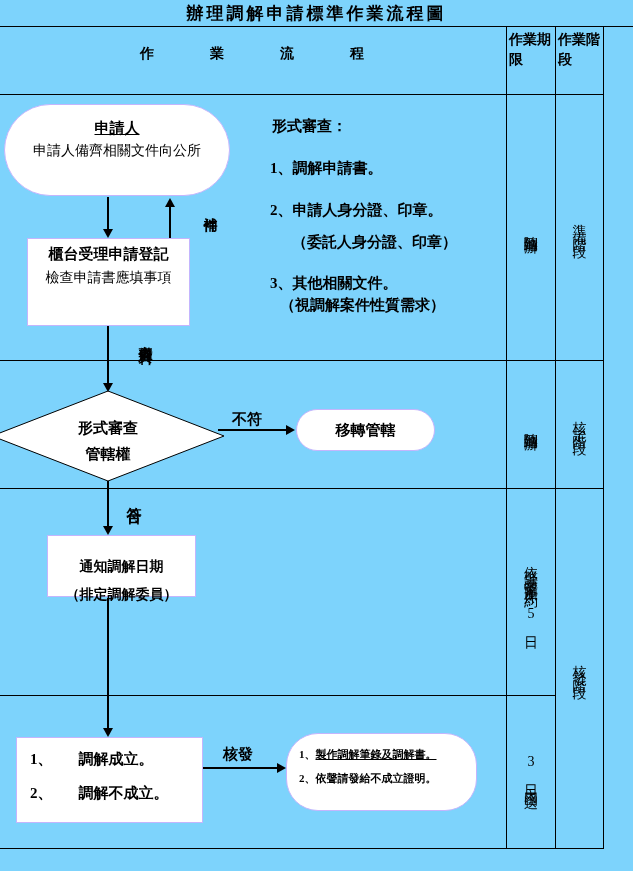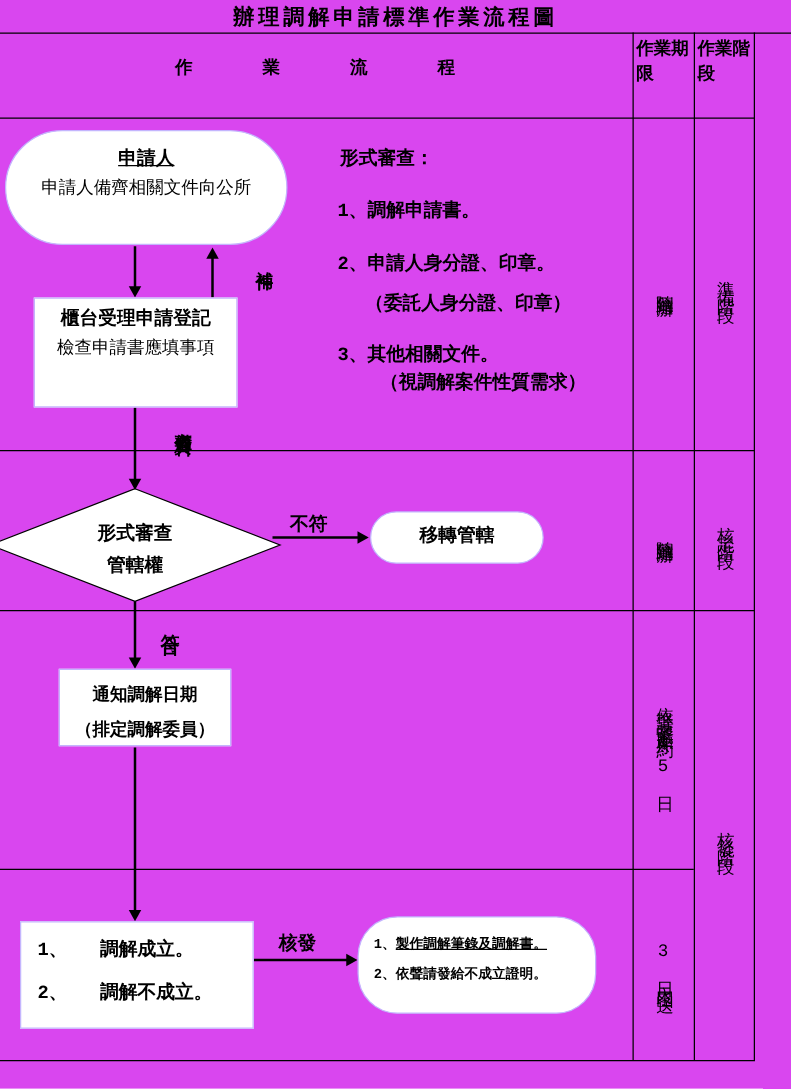--- a/index.html
+++ b/index.html
@@ -1,38 +1,38 @@
 <!DOCTYPE html>
 <html><head>
 <meta charset="utf-8">
 <style>
   html,body{margin:0;padding:0;background:#fff;}
-  .page{position:relative;width:633px;height:871px;background:#d946ef;color:#000;
-        font-family:Liberation Mono, monospace;overflow:hidden;}
+  .page{position:relative;width:633px;height:871px;background:#7dd3fc;color:#000;
+        font-family:Liberation Serif, serif;overflow:hidden;}
   .title{position:absolute;top:2px;left:0;width:633px;text-align:center;
          font-size:17px;font-weight:bold;letter-spacing:3px;}
   svg.layer{position:absolute;left:0;top:0;}
   .hdr-flow{position:absolute;left:140px;top:45px;font-size:14px;font-weight:bold;
             letter-spacing:56px;white-space:nowrap;}
   .cell-h{position:absolute;top:30px;width:44px;font-size:14px;font-weight:bold;line-height:1.45;}
   .hdr-deadline{left:509px;} .hdr-stage{left:558px;}
 
   .stadium,.rect{position:absolute;border:1px solid #c4b5fd;background:#fff;box-sizing:border-box;}
   .applicant{left:4px;top:104px;width:226px;height:92px;border-radius:46px;
              text-align:center;font-size:14px;padding-top:11px;line-height:1.6;}
   .app-title{font-size:15px;font-weight:bold;text-decoration:underline;}
   .counter{left:27px;top:238px;width:163px;height:88px;text-align:center;padding-top:6px;}
   .counter .b1{font-weight:bold;font-size:15px;}
   .counter .b2{font-size:14px;margin-top:5px;}
   .review-text{position:absolute;left:38px;top:415px;width:140px;text-align:center;
                font-weight:bold;font-size:15px;line-height:1.75;}
   .transfer{left:296px;top:409px;width:139px;height:42px;border-radius:21px;text-align:center;
             font-weight:bold;font-size:15px;line-height:40px;}
-  .notify{left:47px;top:535px;width:138px;height:62px;text-align:center;font-weight:bold;
-          font-size:14px;padding-top:7px;line-height:2.0;}
+  .notify{left:47px;top:535px;width:149px;height:62px;text-align:center;font-weight:bold;
+          font-size:14px;padding-top:17px;line-height:2.0;}
   .result{left:16px;top:737px;width:187px;height:86px;font-weight:bold;font-size:15px;
           padding:12px 0 0 13px;}
   .result .row{margin-bottom:15px;white-space:nowrap;}
   .result .txt{margin-left:26px;}
   .output{left:286px;top:733px;width:191px;height:78px;border-radius:32px;font-weight:bold;
           font-size:11px;padding:13px 0 0 12px;white-space:nowrap;}
   .output .u{text-decoration:underline;}
   .output .row2{margin-top:9px;}
 
   .doc-line{position:absolute;font-size:15px;font-weight:bold;white-space:nowrap;}
@@ -96,21 +96,21 @@
   <div class="rect counter">
     <div class="b1">櫃台受理申請登記</div>
     <div class="b2">檢查申請書應填事項</div>
   </div>
 
   <div class="doc-line" style="left:272px;top:117px;">形式審查：</div>
   <div class="doc-line" style="left:270px;top:159px;">1、調解申請書。</div>
   <div class="doc-line" style="left:270px;top:201px;">2、申請人身分證、印章。</div>
   <div class="doc-line" style="left:292px;top:233px;">（委託人身分證、印章）</div>
   <div class="doc-line" style="left:270px;top:274px;">3、其他相關文件。</div>
-  <div class="doc-line" style="left:304px;top:296px;text-align:right;">（視調解案件性質需求）</div>
+  <div class="doc-line" style="left:280px;top:296px;text-align:right;">（視調解案件性質需求）</div>
 
   <div class="vlabel" style="left:136px;top:334px;">齊備資料</div>
 
   <div class="review-text">
     <div>形式審查</div>
     <div>管轄權</div>
   </div>
 
   <div class="hlabel" style="left:232px;top:410px;">不符</div>
 

